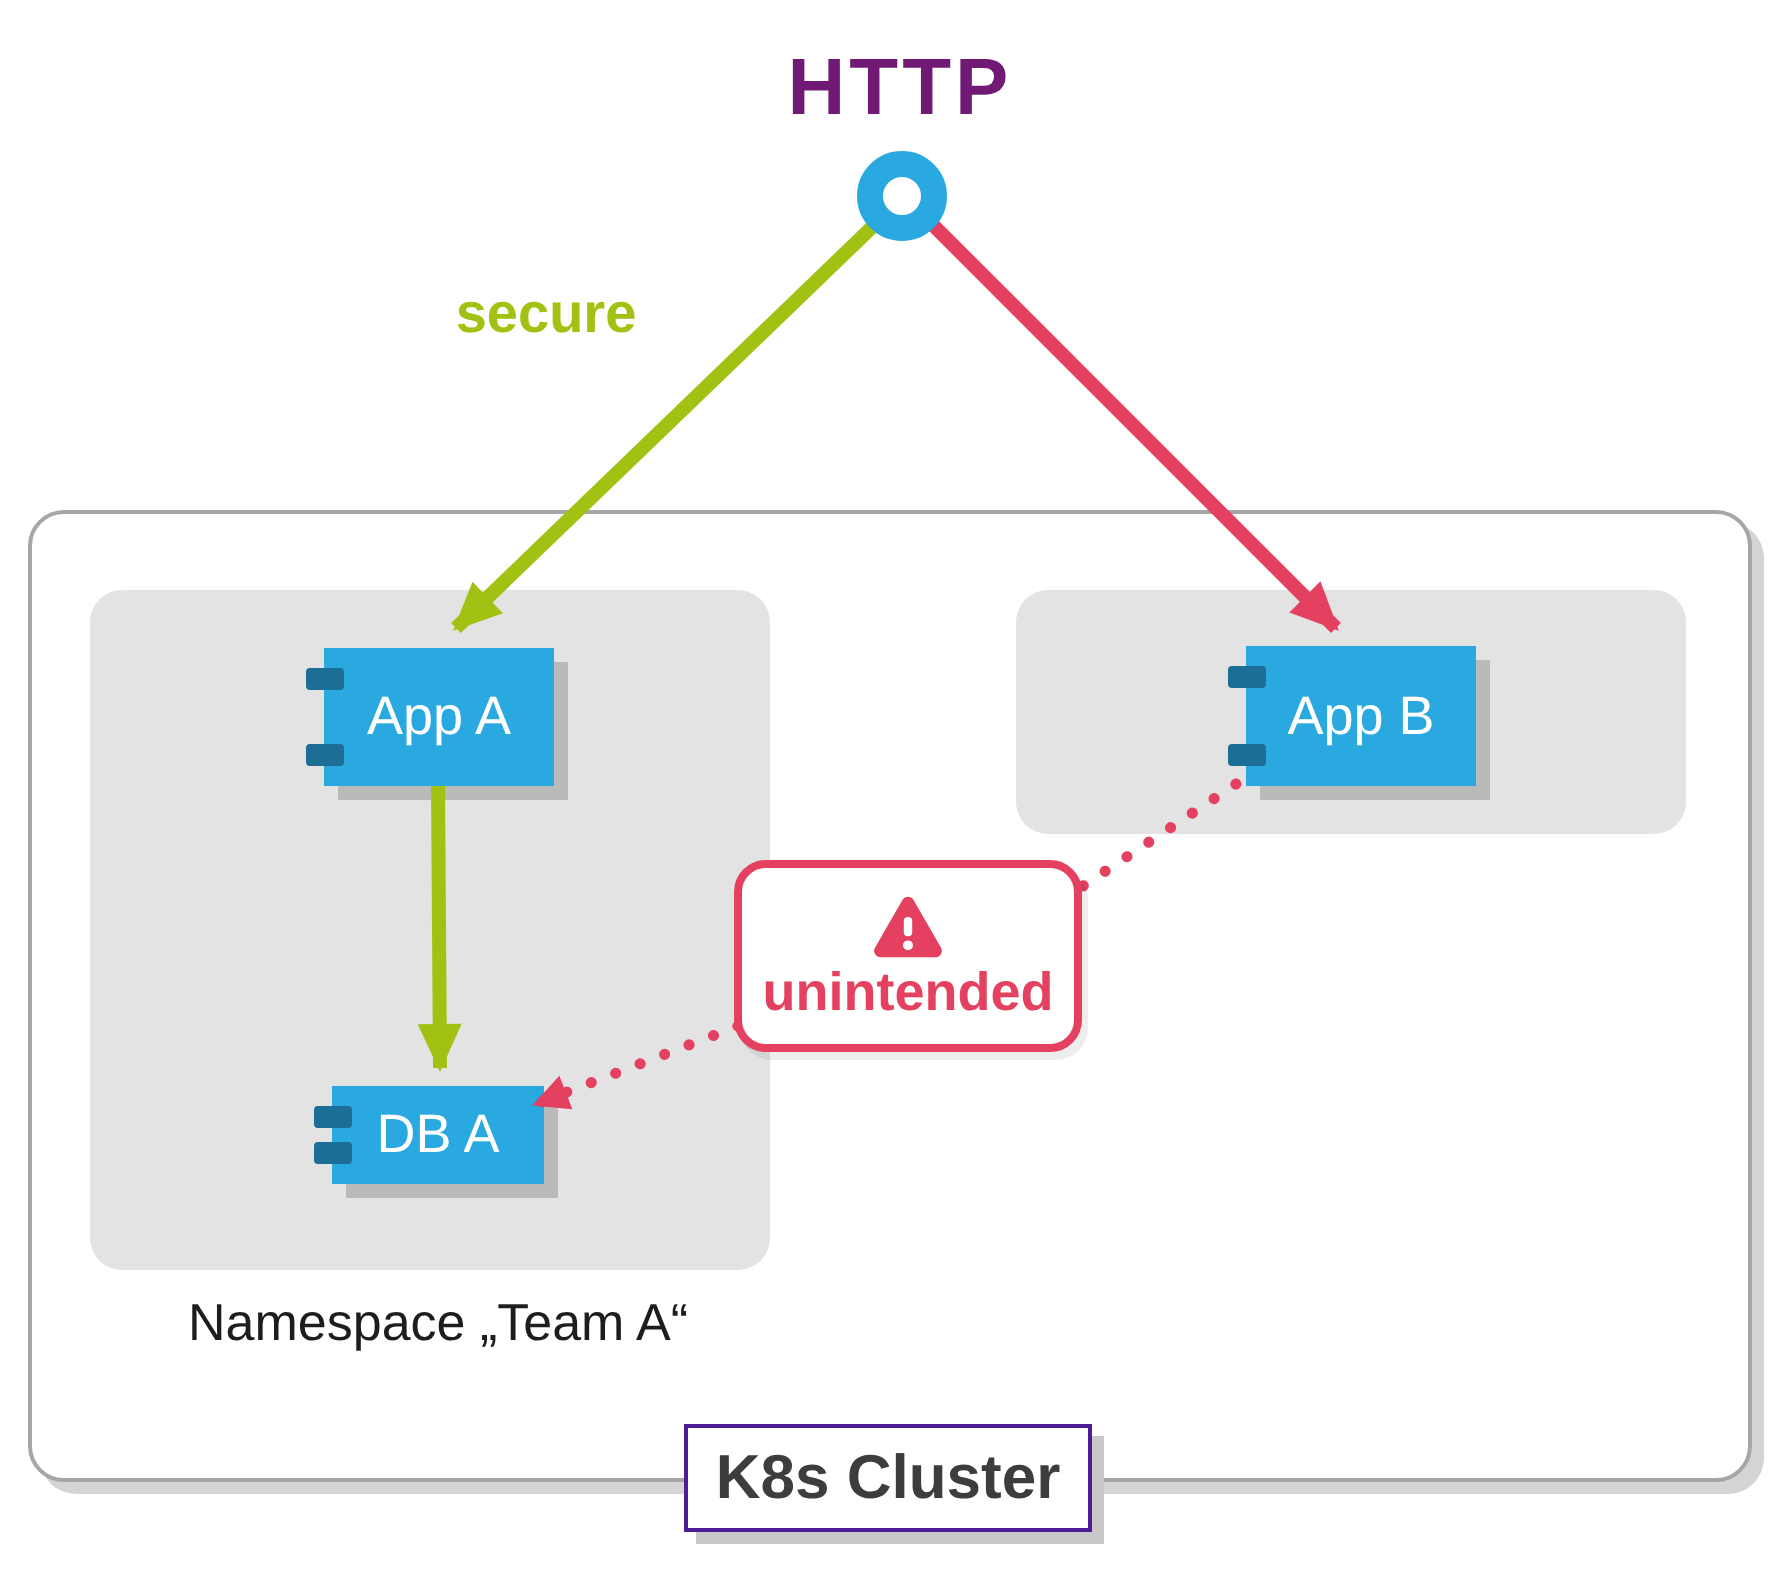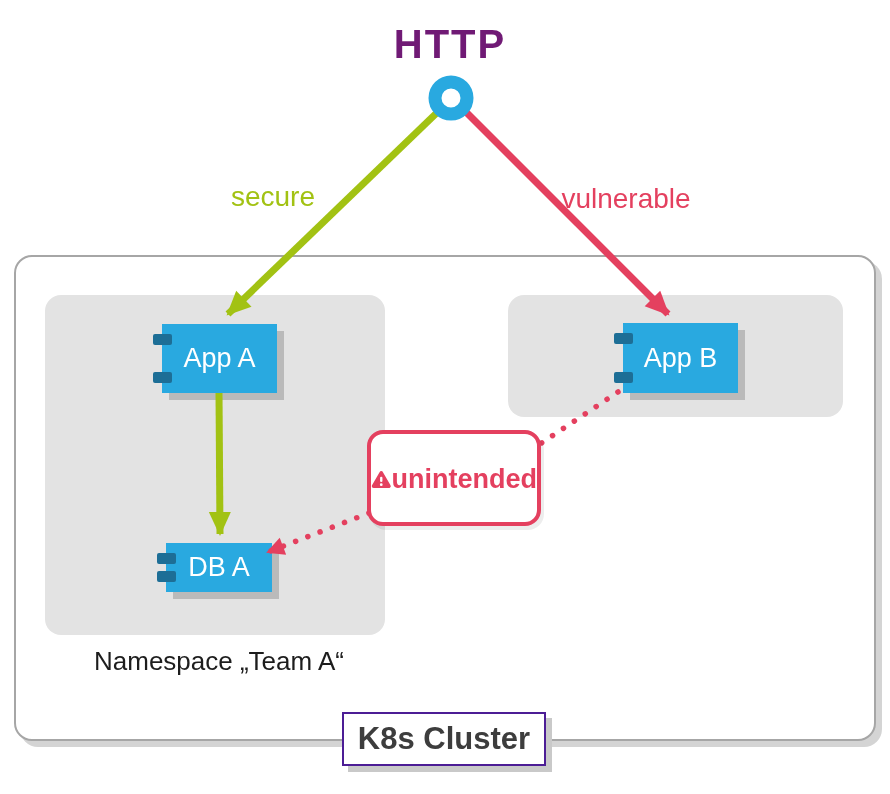--- a/index.html
+++ b/index.html
@@ -5,21 +5,21 @@
   html,body{margin:0;padding:0;background:#ffffff;}
   #stage{
     position:relative;width:890px;height:794px;background:#ffffff;overflow:hidden;
     font-family:"Liberation Sans", sans-serif;
   }
   
   .http-title{
     position:absolute;left:450px;top:22px;transform:translateX(-50%);
     font-size:40px;font-weight:bold;color:#701a75;letter-spacing:2px;z-index:5;
   }
-  .edge-label{position:absolute;font-size:28px;font-weight:normal;z-index:5;transform:translateX(-50%);margin-top:40px;}
+  .edge-label{position:absolute;font-size:28px;font-weight:bold;z-index:5;transform:translateX(-50%);}
   .edge-label.secure{left:273px;top:141px;color:#A2C213;}
   .edge-label.vulnerable{left:626px;top:143px;color:#E4405F;}
 
   
   .cluster{
     position:absolute;left:14px;top:255px;width:858px;height:482px;
     background:#ffffff;border:2px solid #A6A6A6;border-radius:18px;
     box-shadow:6px 6px 0 #d4d4d4;z-index:1;
   }
   .k8s-label{
@@ -55,35 +55,34 @@
   .tab.t2{bottom:10px;}
 
   
   svg.connections{position:absolute;left:0;top:0;z-index:4;pointer-events:none;}
 
   
   .unintended-box{
     position:absolute;left:367px;top:430px;width:166px;height:88px;
     background:#ffffff;border:4px solid #E4405F;border-radius:16px;
     box-shadow:3px 4px 0 rgba(0,0,0,0.07);
-    display:flex;flex-direction:row;align-items:center;justify-content:center;
+    display:flex;flex-direction:column;align-items:center;justify-content:center;
     z-index:5;
   }
   .unintended-box .warn{margin-top:2px;}
   .unintended-label{font-size:27px;font-weight:bold;color:#E4405F;line-height:1.05;margin-top:2px;}
 </style>
 </head>
 <body>
 
 <div id="stage">
 
   <div class="http-title">HTTP</div>
 
   <div class="edge-label secure">secure</div>
-  <div class="edge-label vulnerable">vulnerable</div>
 
   <div class="cluster"></div>
 
   <div class="namespace team-a"></div>
   <div class="namespace team-b"></div>
   <div class="ns-label team-a">Namespace „Team A“</div>
 
   <div class="node app-b">
     <span class="tab t1"></span>
     <span class="tab t2"></span>

